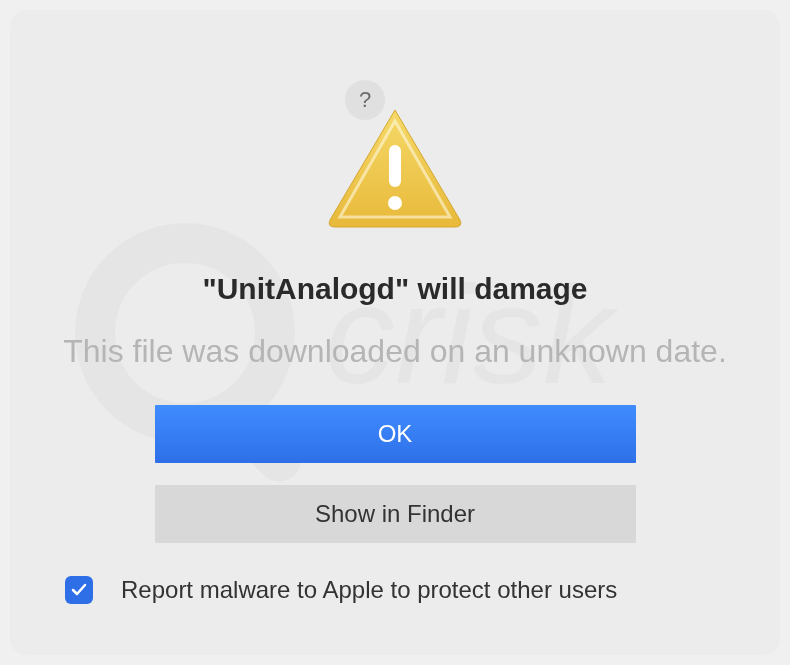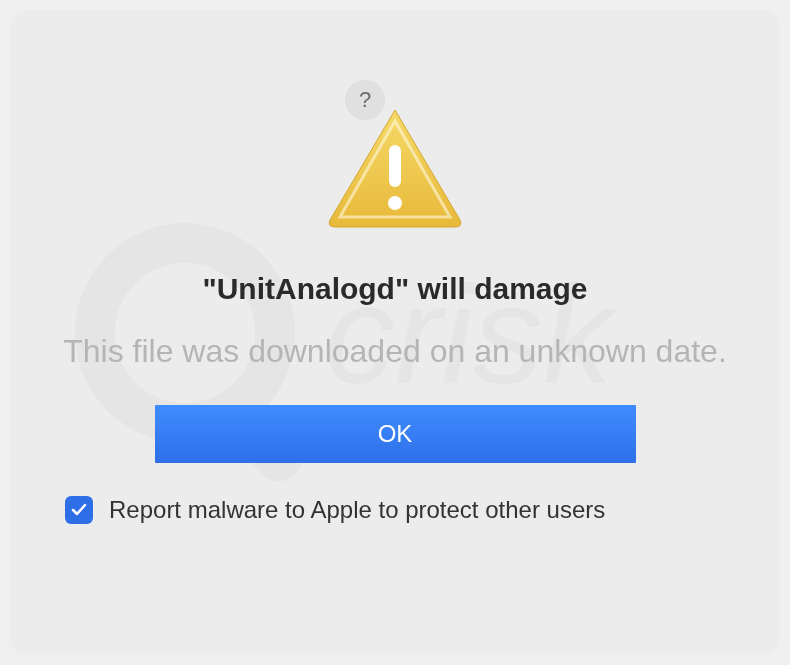--- a/index.html
+++ b/index.html
@@ -87,21 +87,21 @@
     }
     .button-secondary {
       background: #d8d8d8;
       color: #333;
       font-weight: 400;
     }
     .checkbox-row {
       display: flex;
       align-items: center;
       margin-top: 11px;
-      gap: 16px;
+      gap: 28px;
       align-self: flex-start;
       padding-left: 10px;
       text-align: right;
     }
     .checkbox {
       width: 28px;
       height: 28px;
       border-radius: 6px;
       background: #2e6fe8;
       display: flex;
@@ -161,20 +161,23 @@
   <div class="title">
     <span>"UnitAnalogd" will damage</span><br>
   </div>
 
   <div class="subtitle">This file was downloaded on an unknown date.</div>
 
   <button class="button button-primary">
     <span>OK</span>
   </button>
 
+  <button class="button button-secondary">
+    <span>Show in Finder</span>
+  </button>
 
   <div class="checkbox-row">
     <div class="checkbox">
       <svg width="18" height="18" viewBox="0 0 18 18">
         <path d="M 3 9 L 7 13 L 15 4" stroke="white" stroke-width="2.5" fill="none" stroke-linecap="round" stroke-linejoin="round"></path>
       </svg>
     </div>
     <span class="checkbox-label">Report malware to Apple to protect other users</span>
   </div>
 

